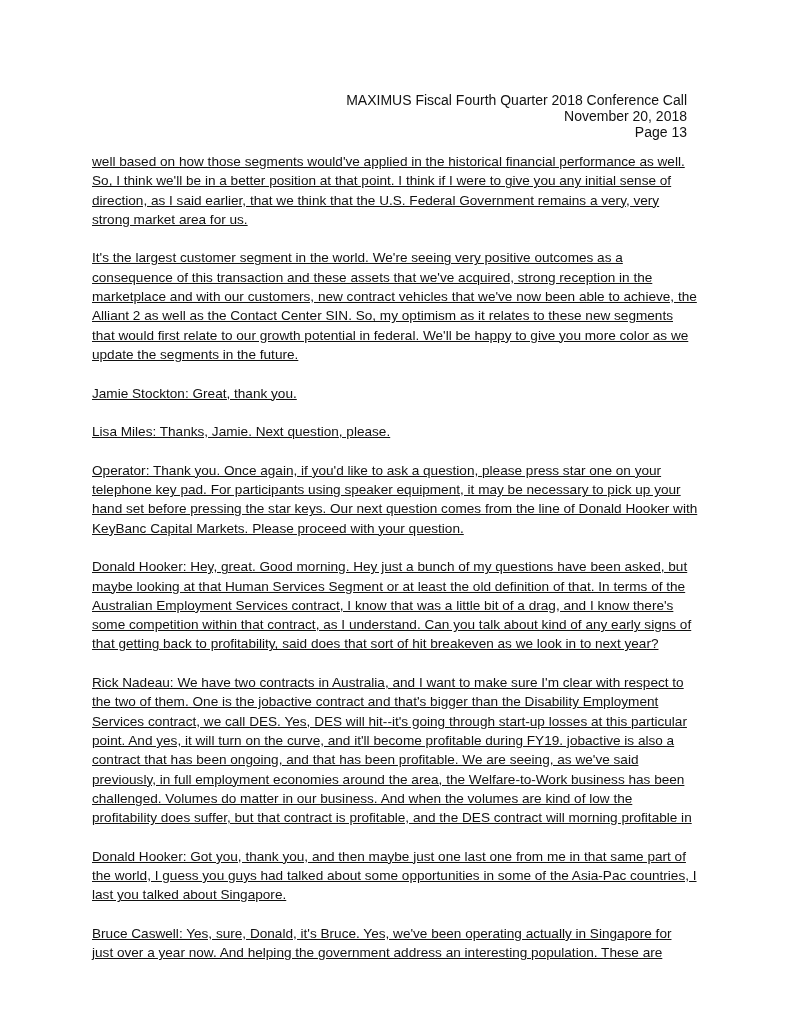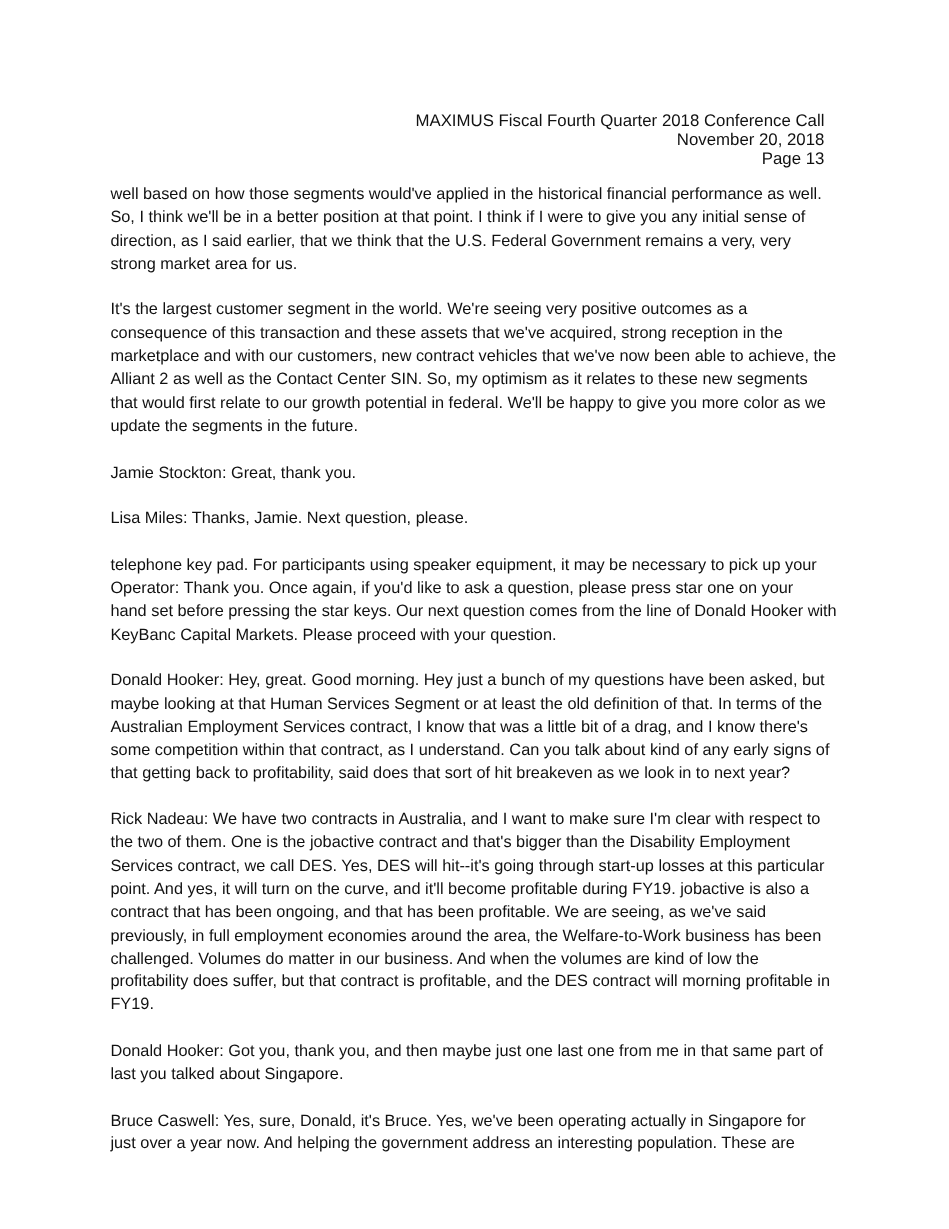--- a/index.html
+++ b/index.html
@@ -3,21 +3,21 @@
 <meta charset="utf-8">
 <style>
   html, body { margin: 0; padding: 0; background: #ffffff; }
   body { width: 791px; height: 1024px; position: relative; overflow: hidden;
          font-family: "Liberation Sans", sans-serif; color: #111111; }
   .header { position: absolute; right: 104px; top: 92px; text-align: right;
             font-size: 14px; line-height: 16px; }
   .body { position: absolute; left: 92px; top: 152px; width: 620px;
           font-size: 13.6px; line-height: 19.3px; }
   .para { margin: 0 0 19.3px 0; }
-  .line { display: block; white-space: nowrap; }
+  .line { display: block; white-space: nowrap; text-decoration: underline; }
 </style>
 </head>
 <body>
 
 <div class="header">
   <div>MAXIMUS Fiscal Fourth Quarter 2018 Conference Call</div>
   <div>November 20, 2018</div>
   <div>Page 13</div>
 </div>
 
@@ -36,44 +36,44 @@
     <span class="line">that would first relate to our growth potential in federal. We'll be happy to give you more color as we</span>
     <span class="line">update the segments in the future.</span>
   </p>
   <p class="para">
     <span class="line">Jamie Stockton: Great, thank you.</span>
   </p>
   <p class="para">
     <span class="line">Lisa Miles: Thanks, Jamie. Next question, please.</span>
   </p>
   <p class="para">
+    <span class="line">Operator: Thank you. Once again, if you'd like to ask a question, please press star one on your</span>
     <span class="line">telephone key pad. For participants using speaker equipment, it may be necessary to pick up your</span>
-    <span class="line">Operator: Thank you. Once again, if you'd like to ask a question, please press star one on your</span>
     <span class="line">hand set before pressing the star keys. Our next question comes from the line of Donald Hooker with</span>
     <span class="line">KeyBanc Capital Markets. Please proceed with your question.</span>
   </p>
   <p class="para">
     <span class="line">Donald Hooker: Hey, great. Good morning. Hey just a bunch of my questions have been asked, but</span>
     <span class="line">maybe looking at that Human Services Segment or at least the old definition of that. In terms of the</span>
     <span class="line">Australian Employment Services contract, I know that was a little bit of a drag, and I know there's</span>
     <span class="line">some competition within that contract, as I understand. Can you talk about kind of any early signs of</span>
     <span class="line">that getting back to profitability, said does that sort of hit breakeven as we look in to next year?</span>
   </p>
   <p class="para">
     <span class="line">Rick Nadeau: We have two contracts in Australia, and I want to make sure I'm clear with respect to</span>
     <span class="line">the two of them. One is the jobactive contract and that's bigger than the Disability Employment</span>
     <span class="line">Services contract, we call DES. Yes, DES will hit--it's going through start-up losses at this particular</span>
     <span class="line">point. And yes, it will turn on the curve, and it'll become profitable during FY19. jobactive is also a</span>
     <span class="line">contract that has been ongoing, and that has been profitable. We are seeing, as we've said</span>
     <span class="line">previously, in full employment economies around the area, the Welfare-to-Work business has been</span>
     <span class="line">challenged. Volumes do matter in our business. And when the volumes are kind of low the</span>
     <span class="line">profitability does suffer, but that contract is profitable, and the DES contract will morning profitable in</span>
-    <span class="line">FY19.</span>
   </p>
   <p class="para">
     <span class="line">Donald Hooker: Got you, thank you, and then maybe just one last one from me in that same part of</span>
+    <span class="line">the world, I guess you guys had talked about some opportunities in some of the Asia-Pac countries, I</span>
     <span class="line">last you talked about Singapore.</span>
   </p>
   <p class="para">
     <span class="line">Bruce Caswell: Yes, sure, Donald, it's Bruce. Yes, we've been operating actually in Singapore for</span>
     <span class="line">just over a year now. And helping the government address an interesting population. These are</span>
   </p>
 </div>
 
 </body></html>

